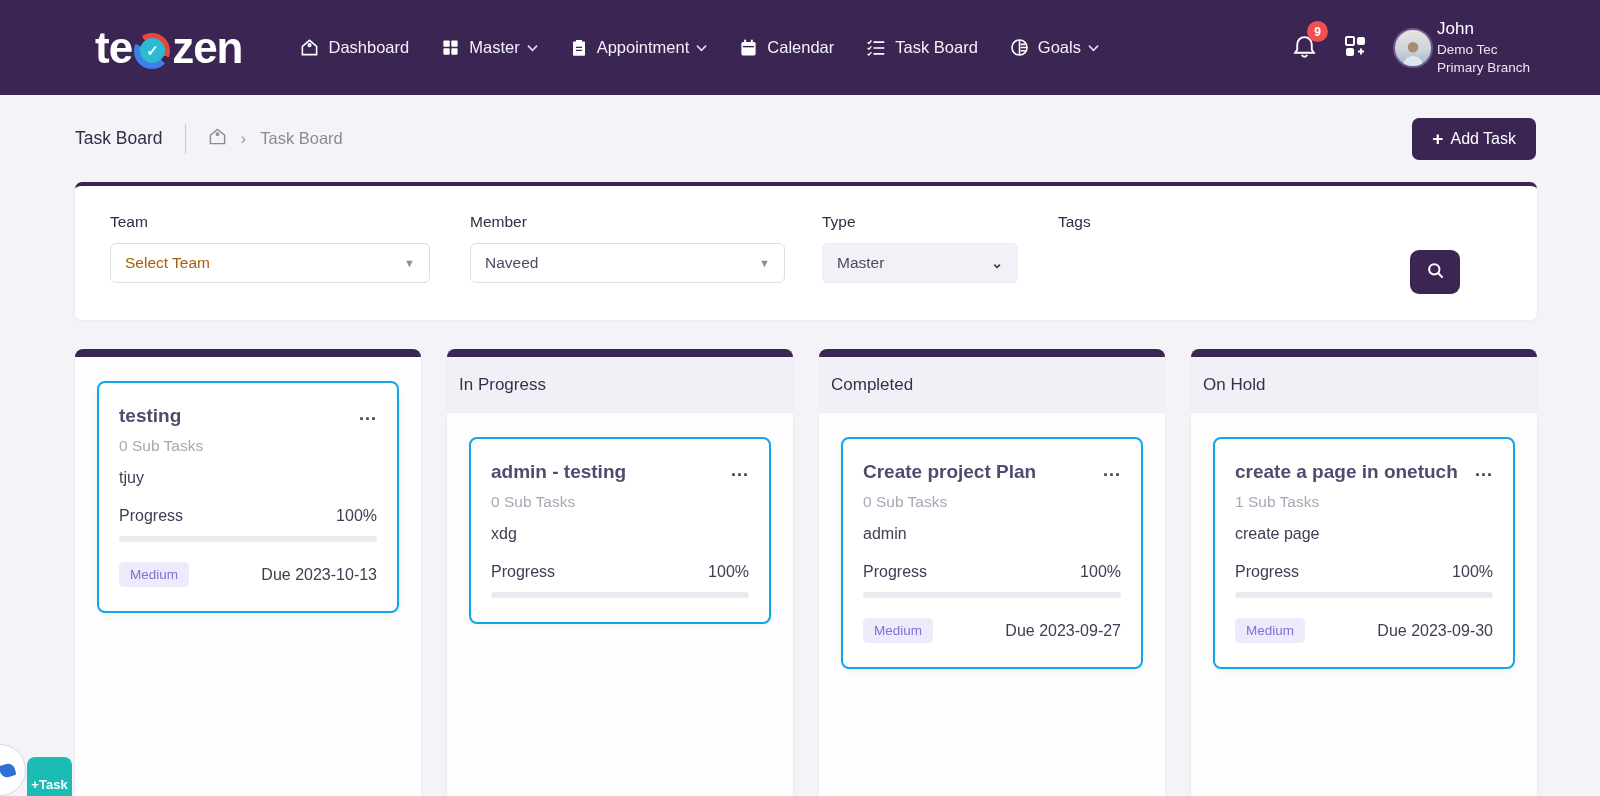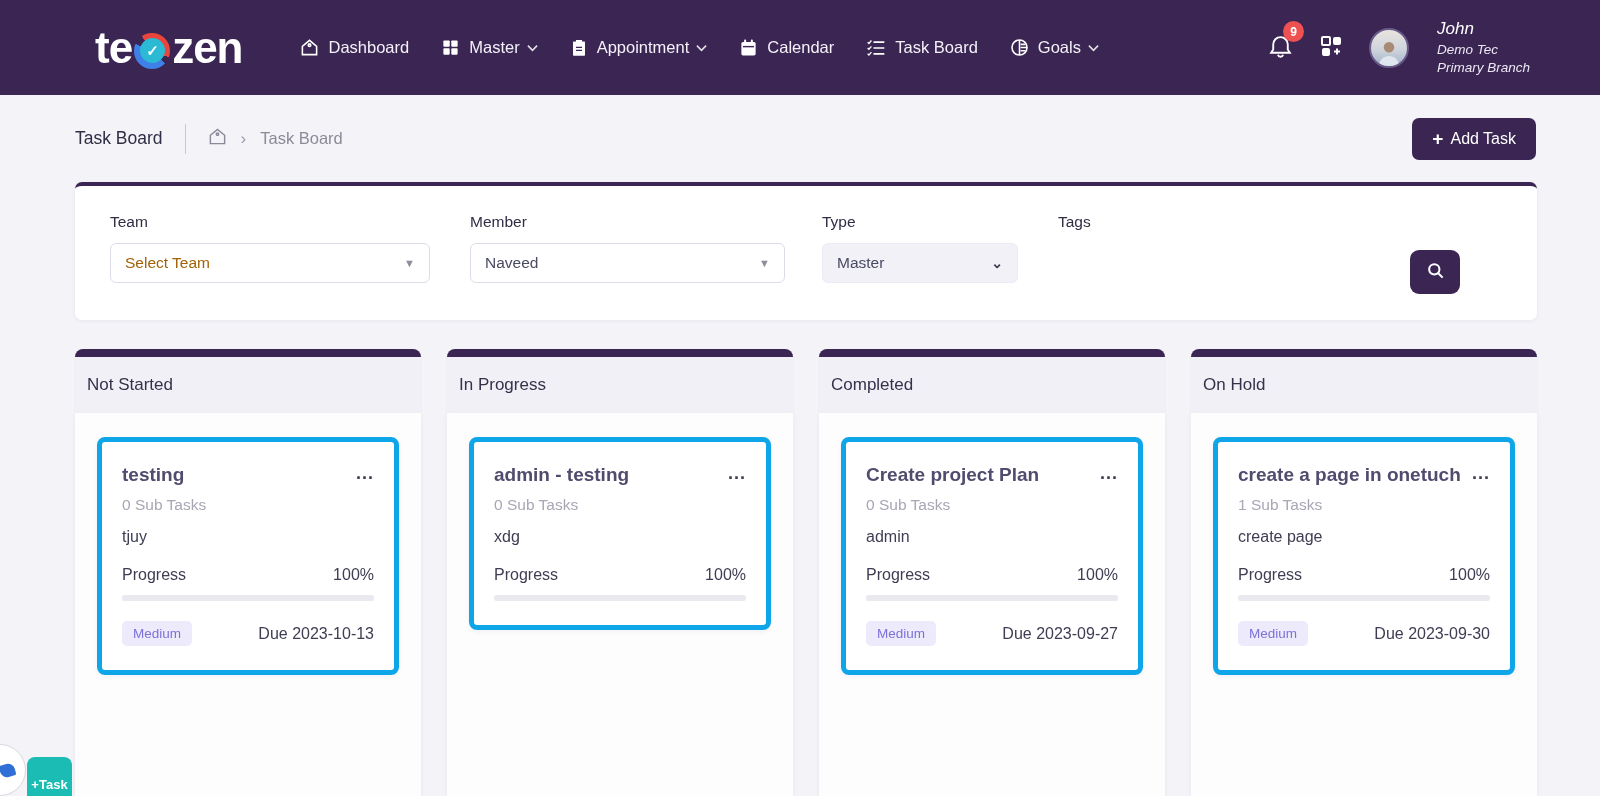--- a/index.html
+++ b/index.html
@@ -35,21 +35,21 @@
   .caret { margin-left:-2px; opacity:.85; }
 
   .nav-right { margin-left:auto; display:flex; align-items:center; gap:26px; }
   .bell-wrap { position:relative; padding-top:4px; }
   .badge-count {
     position:absolute; top:-9px; right:-11px;
     background:#ed5151; color:#fff; font-size:12px; font-weight:bold;
     width:21px; height:21px; border-radius:50%;
     display:flex; align-items:center; justify-content:center;
   }
-  .user-chip { display:flex; align-items:center; gap:28px;font-style:italic; }
+  .user-chip { display:flex; align-items:center; gap:4px; }
   .avatar {
     width:40px; height:40px; border-radius:50%;
     background:linear-gradient(180deg,#e8e4de 0%,#cfd4dc 55%,#9fb3c8 100%);
     border:2px solid #6a5a8a; overflow:hidden;
     display:flex; align-items:flex-end; justify-content:center;
   }
   .user-text { color:#fff; line-height:1.35; }
   .user-name { font-size:17px; }
   .user-sub { font-size:13.5px; color:#ece7f4; }
 
@@ -118,21 +118,21 @@
     background:#f2f0f7; height:56px; display:flex; align-items:center;
     padding:0 12px; box-shadow:0 1px 2px rgba(40,30,70,.05);
   }
   .col-title { font-size:17px; color:#33324a; }
   .col-body {
     background:#fdfdfe; flex:1;
     box-shadow:0 2px 6px rgba(40,30,70,.05);
     padding:24px 22px;
   }
   .task-card {
-    background:#fff; border:5px solid #0ea5e9; border-radius:8px;
+    background:#fff; border:2px solid #0ea5e9; border-radius:8px;
     box-shadow:0 2px 5px rgba(40,30,70,.05);
     padding:22px 20px 24px 20px;
   }
   .card-head { display:flex; align-items:flex-start; justify-content:space-between; }
   .card-title { font-size:19px; color:#514b6e; font-weight:600; white-space:nowrap; overflow:hidden; }
   .card-menu { color:#3e3d53; font-size:18px; font-weight:bold; letter-spacing:1px; line-height:1; cursor:pointer; padding-left:6px; }
   .card-subtasks { margin-top:10px; font-size:15.5px; color:#a7a7b5; }
   .card-desc { margin-top:14px; font-size:16px; color:#3e3d53; }
   .progress-row { margin-top:20px; display:flex; justify-content:space-between; font-size:16px; color:#3e3d53; }
   .progress-track { margin-top:11px; height:6px; background:#e9e9ef; border-radius:3px; overflow:hidden; }
@@ -333,23 +333,20 @@
           <path d="M15.5 15.5 21 21"></path>
         </svg>
     </span>
   </button>
 </div>
 
 <div class="board">
 
   <div class="board-col">
     <div class="col-top-bar"></div>
-    <div class="col-header">
-      <span class="col-title">Not Started</span>
-    </div>
     <div class="col-body">
       <div class="task-card">
         <div class="card-head">
           <span class="card-title">testing</span>
           <span class="card-menu">...</span>
         </div>
         <div class="card-subtasks">0 Sub Tasks</div>
         <div class="card-desc">tjuy</div>
         <div class="progress-row">
           <span>Progress</span>

